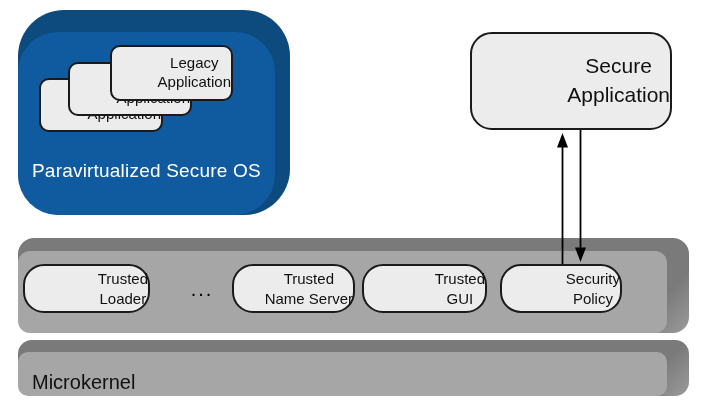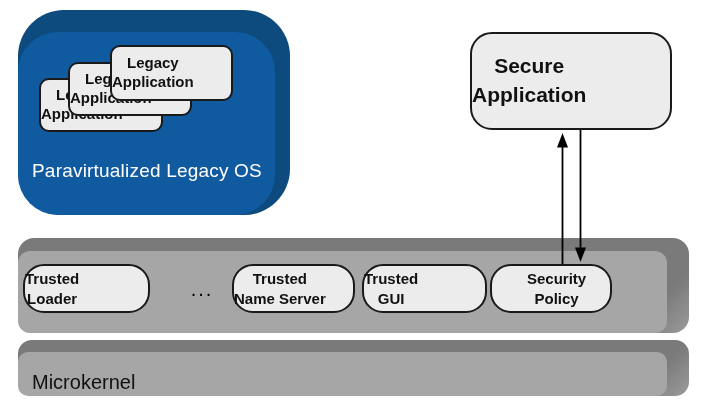--- a/index.html
+++ b/index.html
@@ -21,23 +21,22 @@
   .slab-gray-face  { background:var(--gray-face); }
 
   .bar-services-outer { border-radius:16px; background:linear-gradient(135deg, var(--gray-edge) 0%, var(--gray-edge) 92%, #9b9b9b 100%); }
   .bar-services-face  { top:13px; right:22px; border-radius:12px; }
   .bar-kernel-outer   { border-radius:14px; background:linear-gradient(135deg, var(--gray-edge) 0%, var(--gray-edge) 92%, #9b9b9b 100%); }
   .bar-kernel-face    { top:12px; right:22px; border-radius:10px; }
 
   .node {
     position:absolute; box-sizing:border-box;
     background:var(--box-fill); border:2px solid var(--box-border);
-    display:flex; align-items:center; justify-content:flex-start;
+    display:flex; align-items:center; justify-content:flex-end;
     text-align:center;
-    font-weight:bold;
   }
   .app-box     { border-radius:10px; font-size:15px; line-height:1.25; }
   .service-box { border-radius:21px; font-size:15px; line-height:1.27; }
   .secure-box  { border-radius:22px; font-size:21px; line-height:1.38; }
 
   .two-line { white-space:pre-line; }
 
   .os-label {
     position:absolute; left:14px; top:150px; width:258px;
     color:#ffffff; font-size:19px; letter-spacing:0.2px;
@@ -67,21 +66,21 @@
     </div>
     <div class="node app-box" style="left:50px; top:52px; width:124px; height:54px;">
       <span class="two-line">Legacy
 Application</span>
     </div>
     <div class="node app-box" style="left:92px; top:35px; width:123px; height:56px;">
       <span class="two-line">Legacy
 Application</span>
     </div>
 
-    <div class="os-label">Paravirtualized Legacy OS</div>
+    <div class="os-label">Paravirtualized Secure OS</div>
   </div>
 
   <div class="node secure-box" style="left:470px; top:32px; width:202px; height:98px;">
     <span class="two-line">Secure
 Application</span>
   </div>
 
   <div class="slab-outer slab-gray-outer bar-services-outer" style="left:18px; top:238px; width:671px; height:95px;">
     <div class="slab-face slab-gray-face bar-services-face"></div>
 
@@ -95,21 +94,21 @@
     <div class="node service-box" style="left:214px; top:26px; width:123px; height:49px;">
       <span class="two-line">Trusted
 Name Server</span>
     </div>
 
     <div class="node service-box" style="left:344px; top:26px; width:125px; height:49px;">
       <span class="two-line">Trusted
 GUI</span>
     </div>
 
-    <div class="node service-box" style="left:472px; top:26px; width:122px; height:49px;padding-left:35px;">
+    <div class="node service-box" style="left:482px; top:26px; width:122px; height:49px;padding-left:35px;">
       <span class="two-line">Security
 Policy</span>
     </div>
   </div>
 
   <div class="slab-outer slab-gray-outer bar-kernel-outer" style="left:18px; top:340px; width:671px; height:56px;">
     <div class="slab-face slab-gray-face bar-kernel-face"></div>
     <div class="kernel-label">Microkernel</div>
   </div>
 

